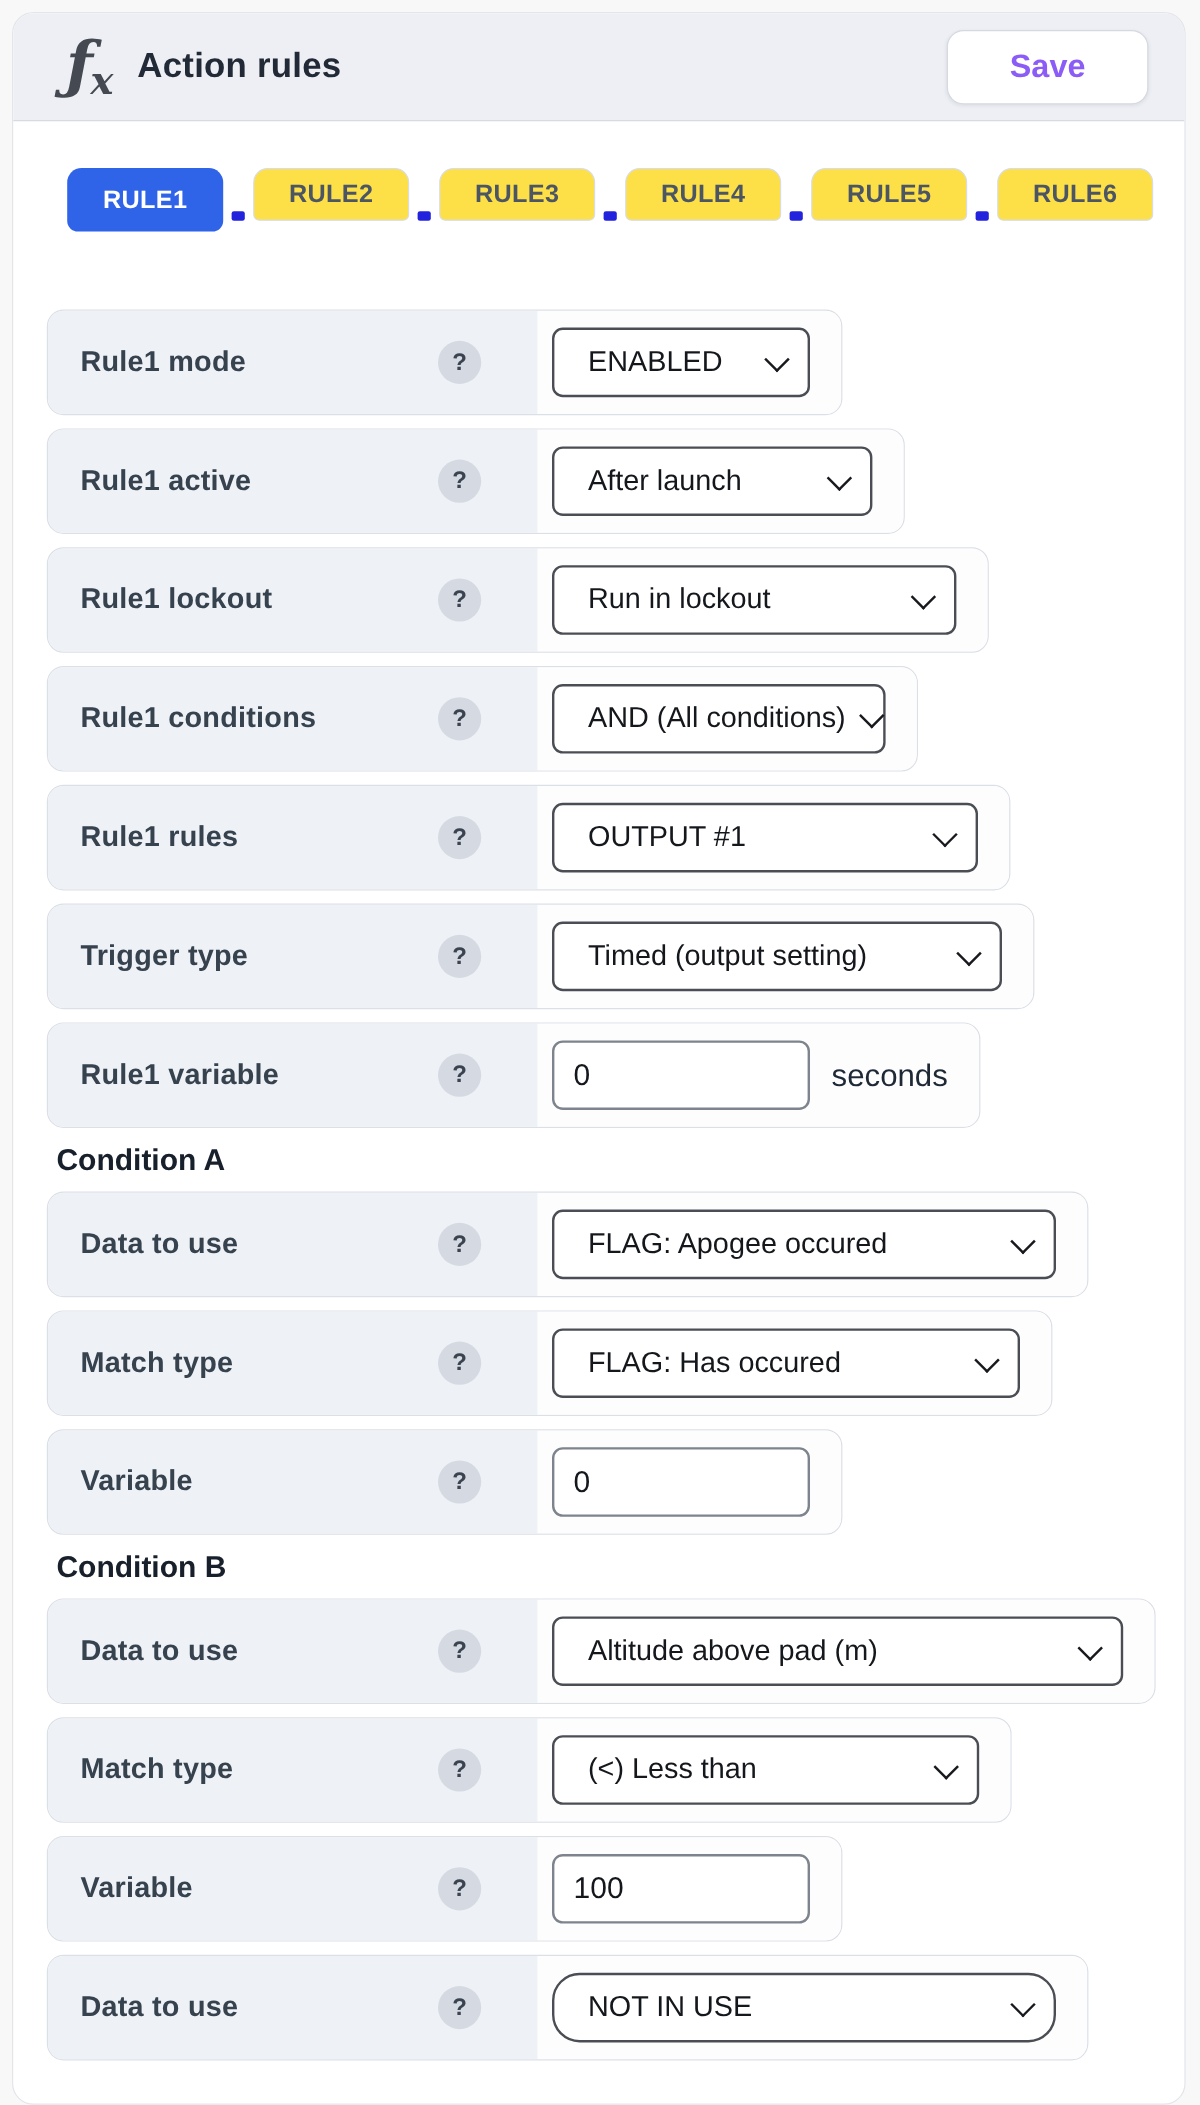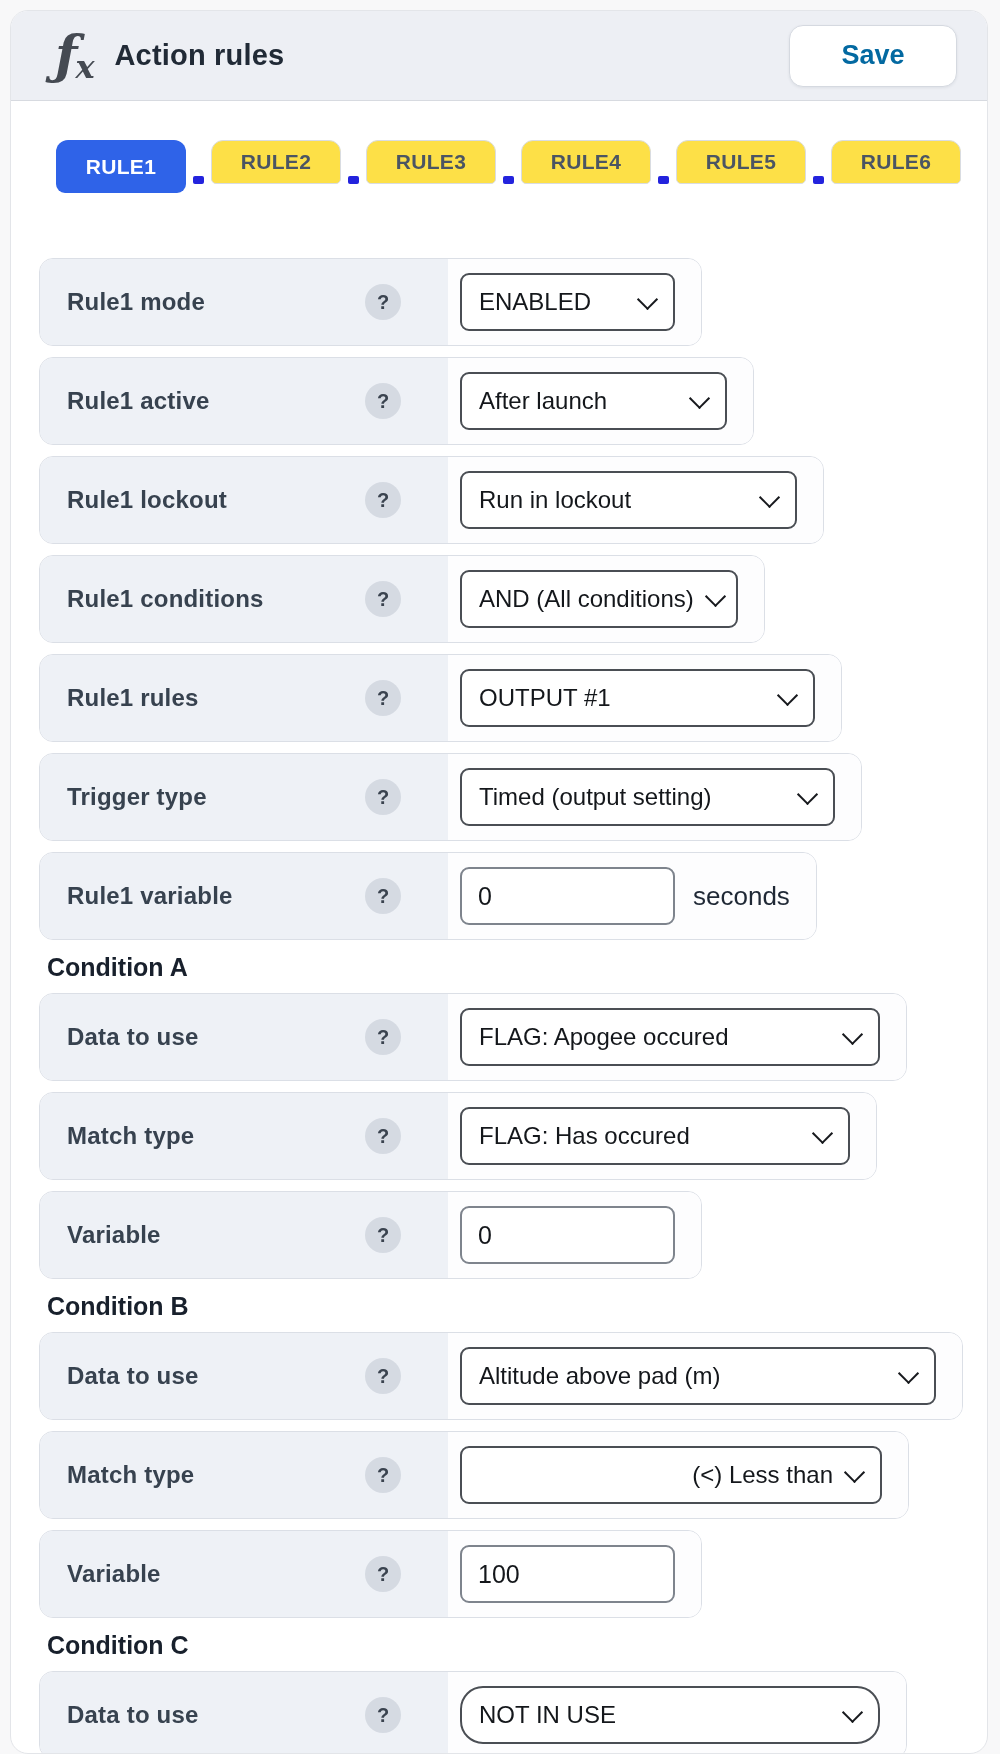--- a/index.html
+++ b/index.html
@@ -19,21 +19,21 @@
     height:90px;background:#edeff4;border-bottom:1px solid #d7dae0;
     display:flex;align-items:center;padding:0 16px 0 16px;box-sizing:border-box;
   }
   .fx{margin-left:28px;color:#454a52;display:flex;align-items:flex-start;line-height:1;}
   .fx .fx-f{font-family:"DejaVu Serif",serif;font-style:italic;font-weight:700;font-size:52px;}
   .fx .fx-x{font-family:"DejaVu Serif",serif;font-style:italic;font-weight:700;font-size:32px;margin:22px 0 0 -2px;}
   .title{font-size:29px;font-weight:700;color:#212a36;margin-left:20px;letter-spacing:.2px;}
   .savebtn{
     margin-left:auto;margin-right:14px;width:168px;height:62px;
     background:#ffffff;border:1px solid #d5d9e0;border-radius:14px;
-    font-family:inherit;font-size:27px;font-weight:700;color:#0369a1;
+    font-family:inherit;font-size:27px;font-weight:700;color:#8b5cf6;
     box-shadow:0 1px 3px rgba(40,50,70,.08);cursor:pointer;
   }
   
   .tabs{display:flex;align-items:flex-start;margin:39px 0 0 45px;}
   .tab{
     width:130px;height:44px;background:#fde047;border:1px solid #d9dce1;
     border-radius:12px 12px 5px 5px;color:#4b5563;font-size:21px;font-weight:700;
     display:flex;align-items:center;justify-content:center;box-sizing:border-box;
     cursor:pointer;letter-spacing:.3px;
   }
@@ -61,21 +61,21 @@
     font-size:20px;font-weight:700;display:flex;align-items:center;justify-content:center;
     flex:none;cursor:pointer;
   }
   .rctrl{
     background:#fdfdfe;display:flex;align-items:center;
     padding:0 26px 0 12px;box-sizing:border-box;
   }
   .selbox{
     height:58px;background:#ffffff;border:2px solid #4a4e54;border-radius:9px;
     display:flex;align-items:center;justify-content:space-between;
-    padding:0 16px 0 17px;box-sizing:border-box;cursor:pointer;
+    padding:0 16px 0 28px;box-sizing:border-box;cursor:pointer;
   }
   .selbox .sval{font-size:24px;color:#14171b;white-space:nowrap;}
   .chev{
     width:13px;height:13px;border-right:2.5px solid #17191d;border-bottom:2.5px solid #17191d;
     transform:rotate(45deg);margin:-6px 2px 0 14px;flex:none;
   }
   .txtbox{
     height:58px;background:#ffffff;border:2px solid #7e848d;border-radius:9px;
     font-family:inherit;font-size:25px;color:#14171b;padding:0 16px;box-sizing:border-box;
   }
@@ -238,36 +238,35 @@
             <span class="chev"></span>
           </div>
         </div>
       </div>
       <div class="row">
         <div class="rlabel">
           <span class="ltext">Match type</span>
           <div class="help">?</div>
         </div>
         <div class="rctrl">
-          <div class="selbox" style="width: 422px; justify-content: flex-end;">
+          <div class="selbox" style="width: 356px;">
             <span class="sval">(&lt;) Less than</span>
             <span class="chev"></span>
           </div>
         </div>
       </div>
       <div class="row">
         <div class="rlabel">
           <span class="ltext">Variable</span>
           <div class="help">?</div>
         </div>
         <div class="rctrl">
           <input class="txtbox" type="text" value="100" style="width: 215px;">
         </div>
       </div>
-      <div class="sect-h">Condition C</div>
       <div class="row">
         <div class="rlabel">
           <span class="ltext">Data to use</span>
           <div class="help">?</div>
         </div>
         <div class="rctrl">
           <div class="selbox" style="width: 420px; border-radius: 23px;">
             <span class="sval">NOT IN USE</span>
             <span class="chev"></span>
           </div>

